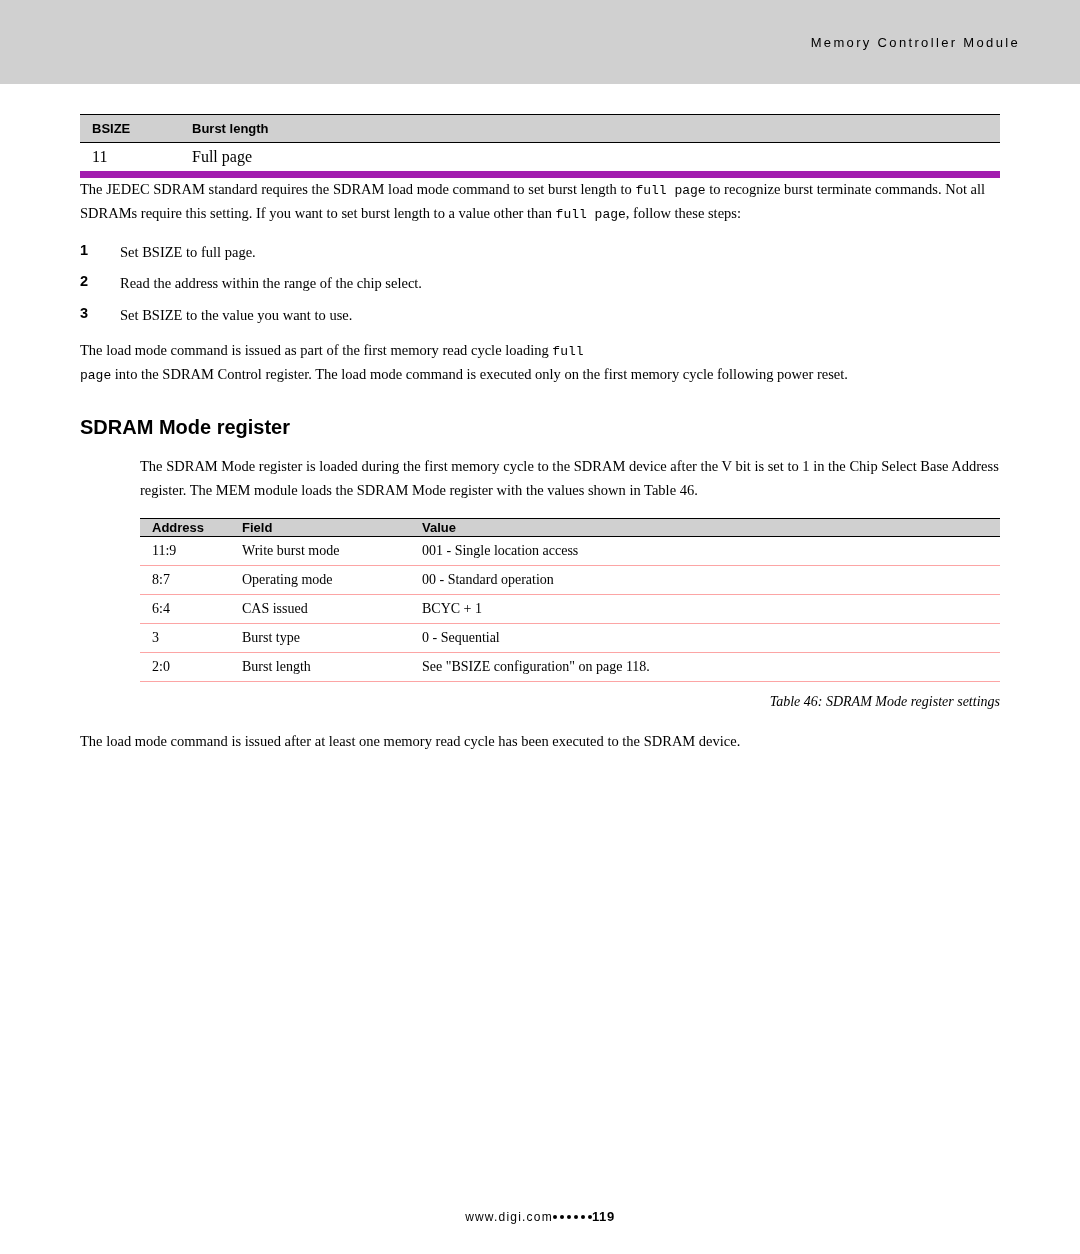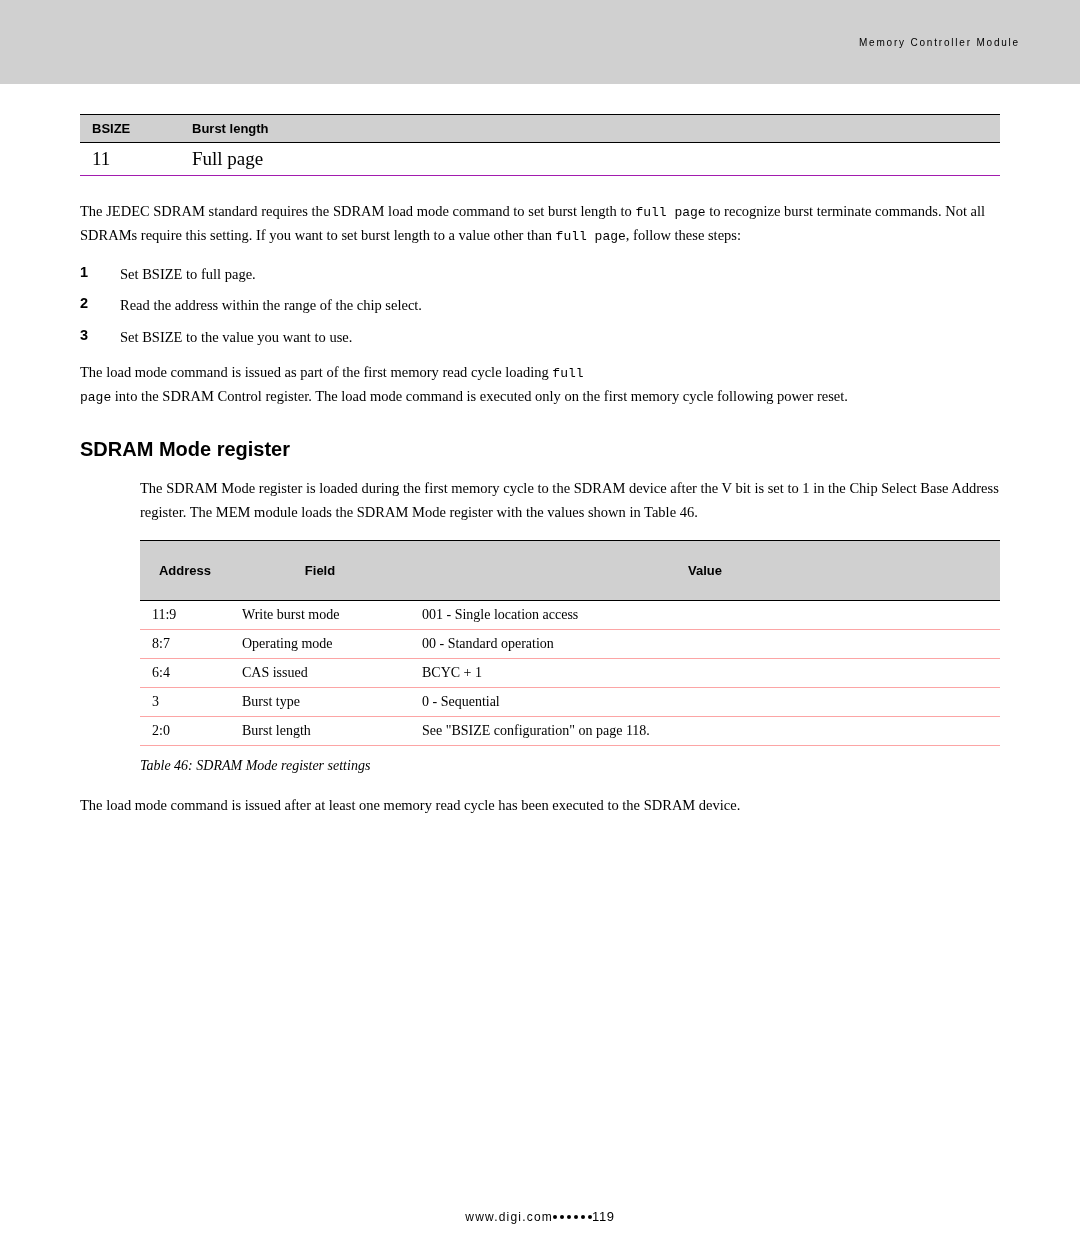--- a/index.html
+++ b/index.html
@@ -31,36 +31,35 @@
       height: 84px;
       background: #d0d0d0;
       display: flex;
       align-items: center;
       justify-content: flex-end;
       padding-right: 60px;
     }
 
     .header-title {
       font-family: Arial, Helvetica, sans-serif;
-      font-size: 10px;
+      font-size: 13px;
       letter-spacing: 0.18em;
       color: #000000;
       font-weight: normal;
     }
 
     
     .content {
       padding: 30px 80px 60px 80px;
     }
 
     
     .bsize-table {
       width: 100%;
       border-collapse: collapse;
-      margin-bottom: 24px;
     }
 
     .bsize-table thead tr {
       background: #d0d0d0;
     }
 
     .bsize-table th {
       padding: 6px 12px;
       text-align: left;
       font-family: Arial, Helvetica, sans-serif;
@@ -69,22 +68,22 @@
       border-top: 1px solid #000;
       border-bottom: 1px solid #000;
     }
 
     .bsize-table th:first-child {
       width: 100px;
     }
 
     .bsize-table td {
       padding: 5px 12px;
-      font-size: 19px;
-      border-bottom: 1px solid #a21caf;
+      font-size: 16px;
+      border-bottom: 7px solid #a21caf;
     }
 
     .bsize-table td:first-child {
       width: 100px;
     }
 
     
     .body-text {
       font-size: 14.5px;
       line-height: 1.6;
@@ -139,22 +138,22 @@
       border-collapse: collapse;
       margin-top: 16px;
       margin-bottom: 12px;
     }
 
     .sdram-table thead tr {
       background: #d0d0d0;
     }
 
     .sdram-table th {
-      padding: 22px 12px;
-      text-align: center;
+      padding: 1px 12px;
+      text-align: left;
       font-family: Arial, Helvetica, sans-serif;
       font-size: 13px;
       font-weight: bold;
       border-top: 1px solid #000;
       border-bottom: 1px solid #000;
     }
 
     .sdram-table th:first-child {
       width: 90px;
     }
@@ -176,21 +175,21 @@
     .sdram-table td:nth-child(2) {
       width: 180px;
     }
 
     
     .table-caption {
       font-style: italic;
       font-size: 14px;
       margin-top: 6px;
       margin-bottom: 20px;
-      text-align: left;
+      text-align: right;
     }
 
     
     .footer {
       position: absolute;
       bottom: 30px;
       left: 0;
       right: 0;
       display: flex;
       justify-content: center;
@@ -214,21 +213,21 @@
       width: 4px;
       height: 4px;
       background: #000;
       border-radius: 50%;
       display: inline-block;
     }
 
     .footer-page {
       font-family: Arial, Helvetica, sans-serif;
       font-size: 13px;
-      font-weight: normal;
+      font-weight: bold;
       letter-spacing: 0.05em;
     }
   </style>
 </head>
 <body>
 
 <div class="page-container">
 
   <div class="header-bar">
     <span class="header-title">Memory Controller Module</span>

